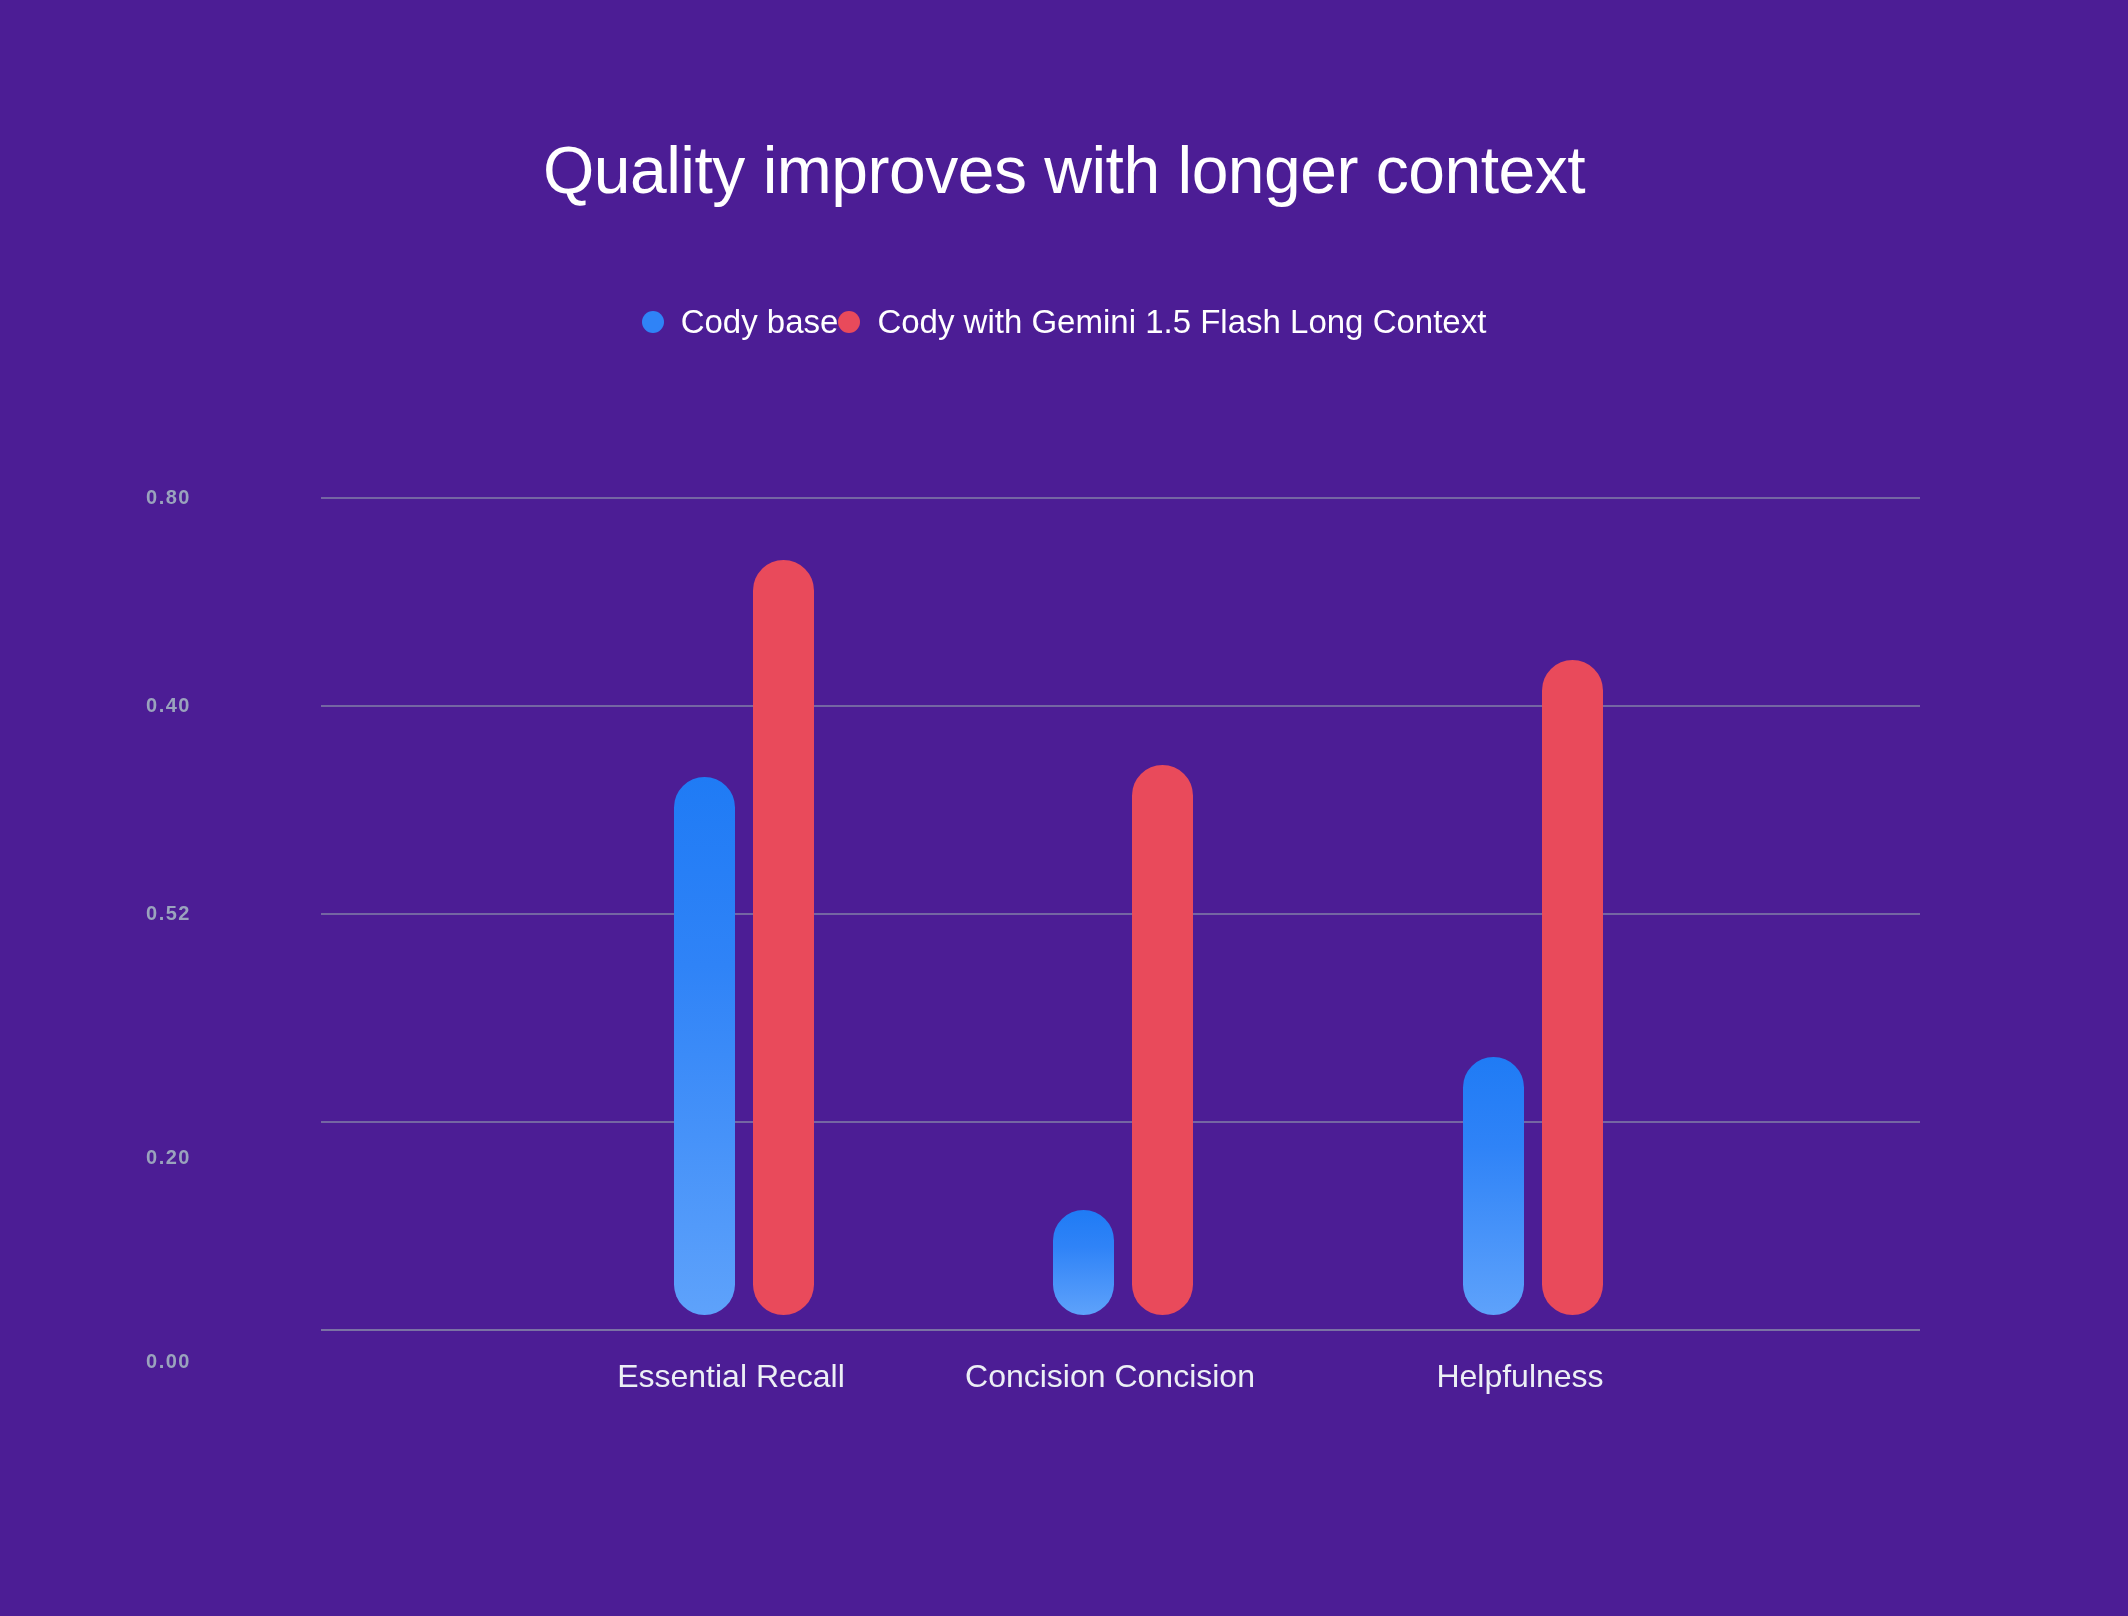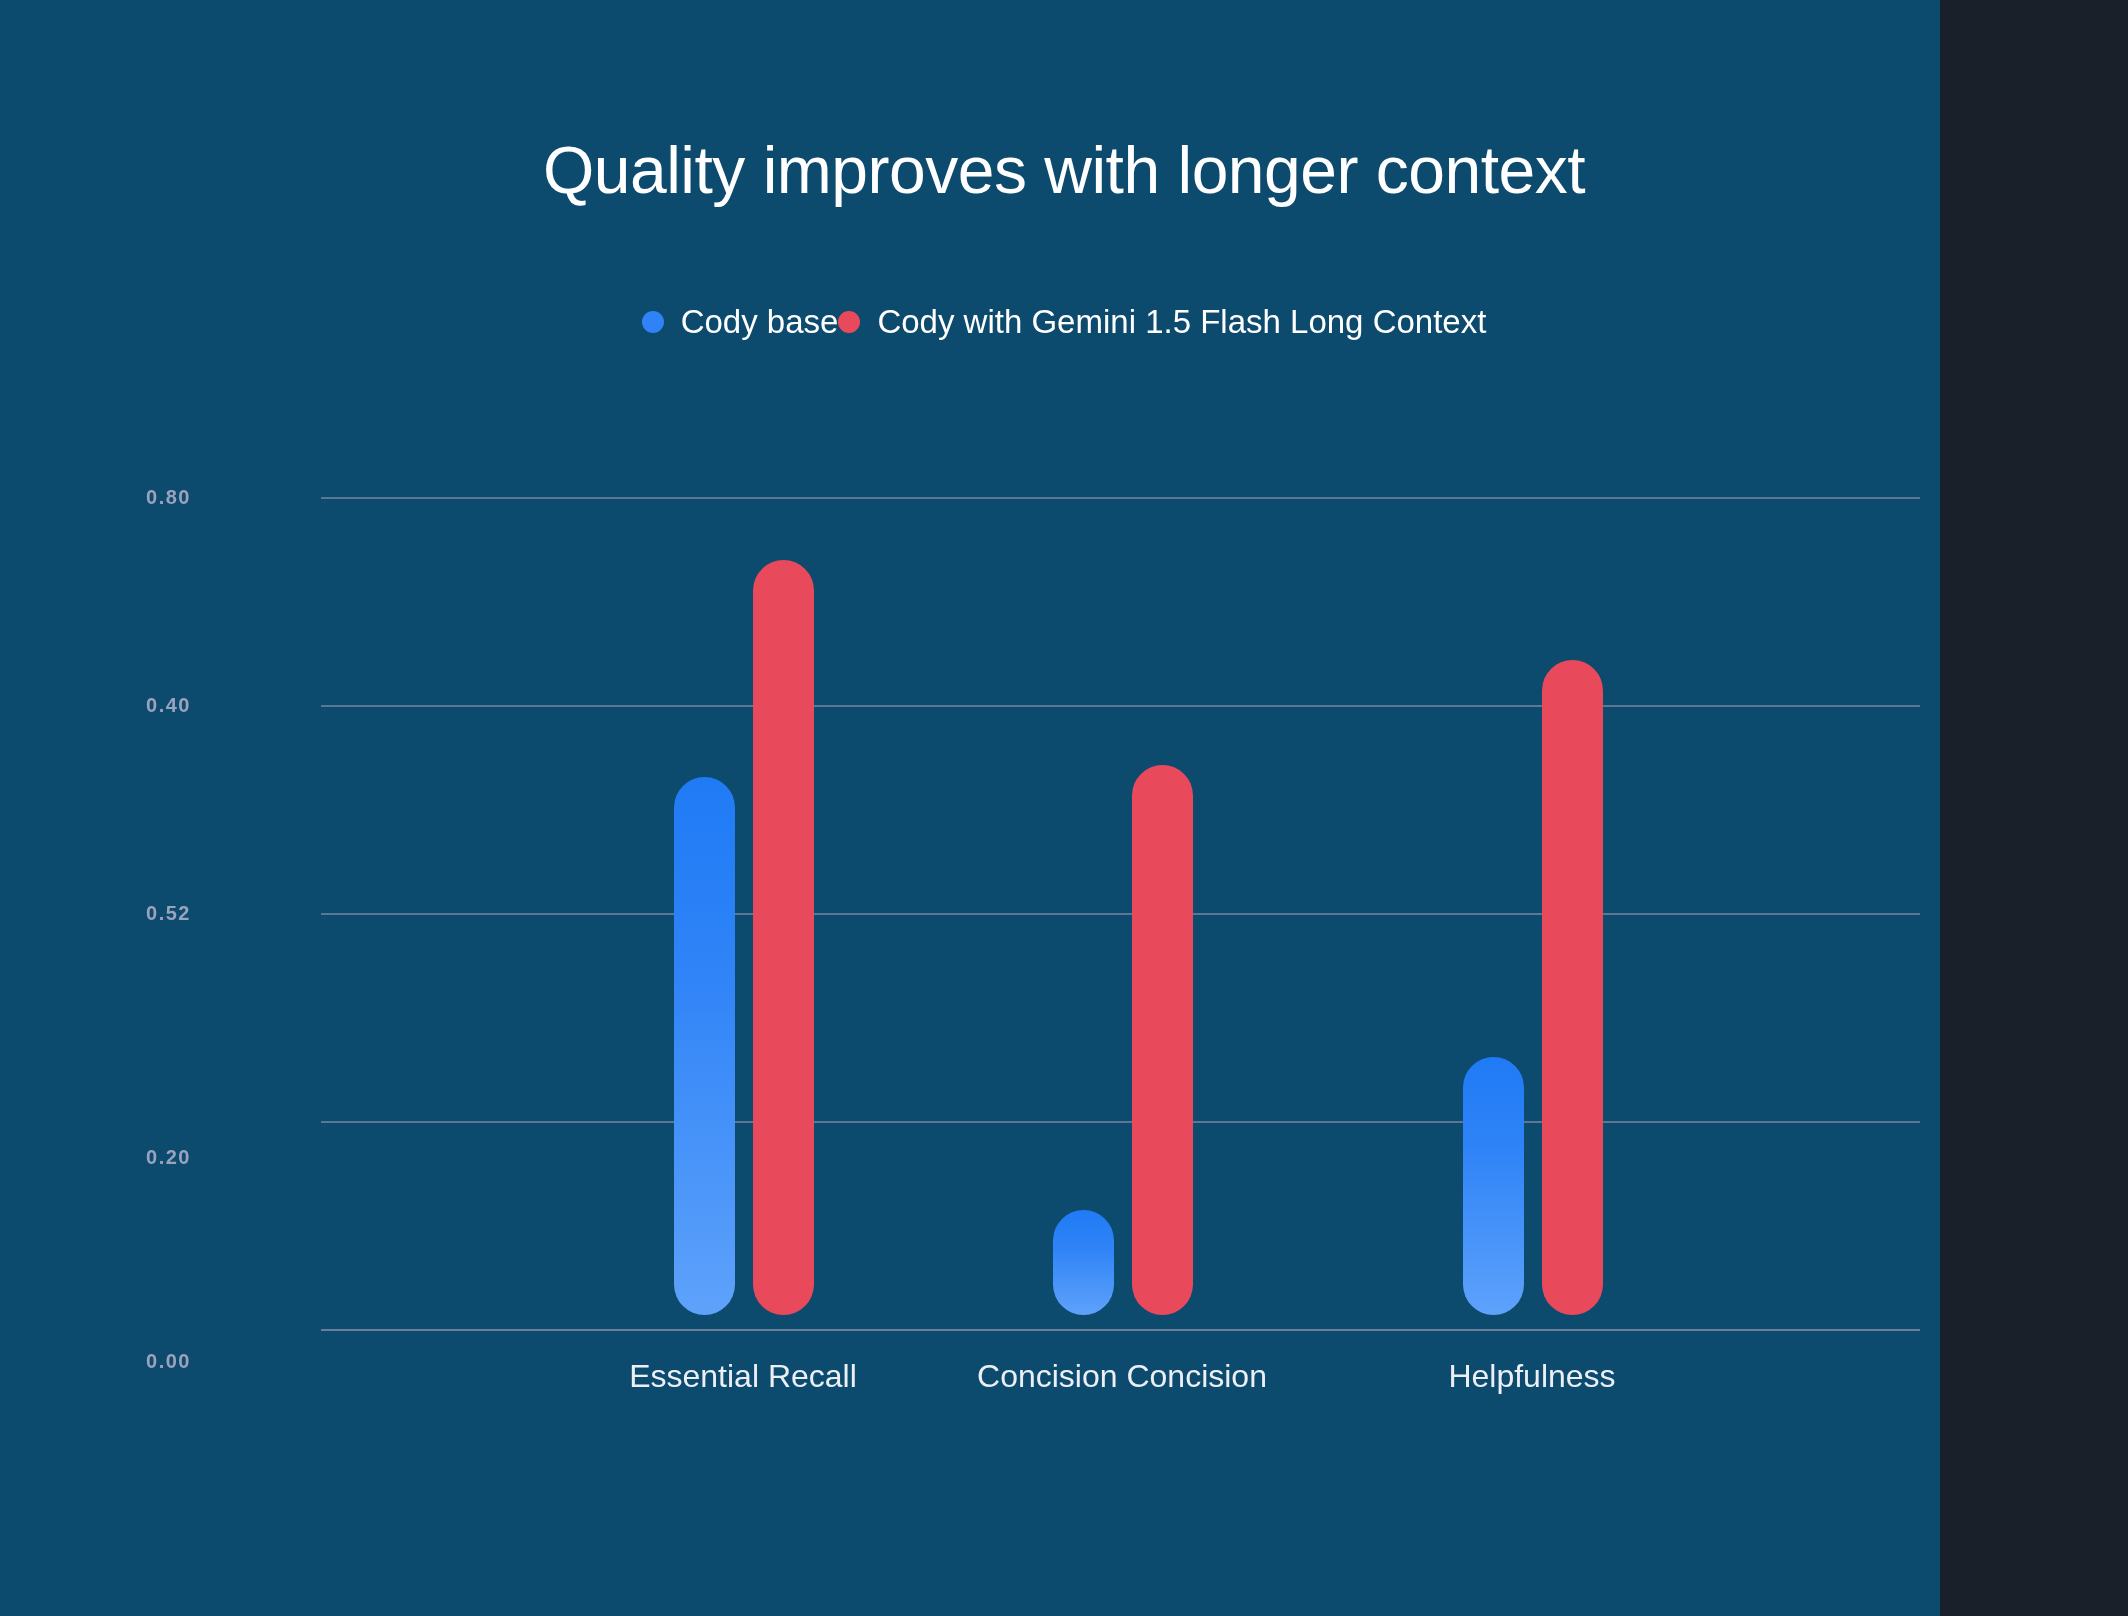--- a/index.html
+++ b/index.html
@@ -8,23 +8,23 @@
   }
   body {
     width: 2128px;
     height: 1616px;
     background: #1a2029;
     font-family: "Liberation Sans", sans-serif;
     overflow: hidden;
   }
   #root {
     position: relative;
-    width: 1940px;
+    width: 2128px;
     height: 1616px;
-    background: #0c4a6e;
+    background: #4c1d95;
     text-decoration: underline;
   }
 
   
   .chart-title {
     position: absolute;
     top: 132px;
     left: 0;
     width: 2128px;
     text-align: center;
@@ -116,21 +116,21 @@
   .bar.series-a {
     background: linear-gradient(to bottom, #1f7bf5 0%, #2f83f7 35%, #5ea2fb 100%);
   }
   .bar.series-b {
     background: #e94a5b;
   }
 
   
   .xlabels {
     position: absolute;
-    left: 321px;
+    left: 309px;
     top: 1358px;
     width: 1599px;
     height: 60px;
     text-align: right;
   }
   .xlabel {
     position: absolute;
     transform: translateX(-50%);
     color: #eceff5;
     font-size: 32px;

